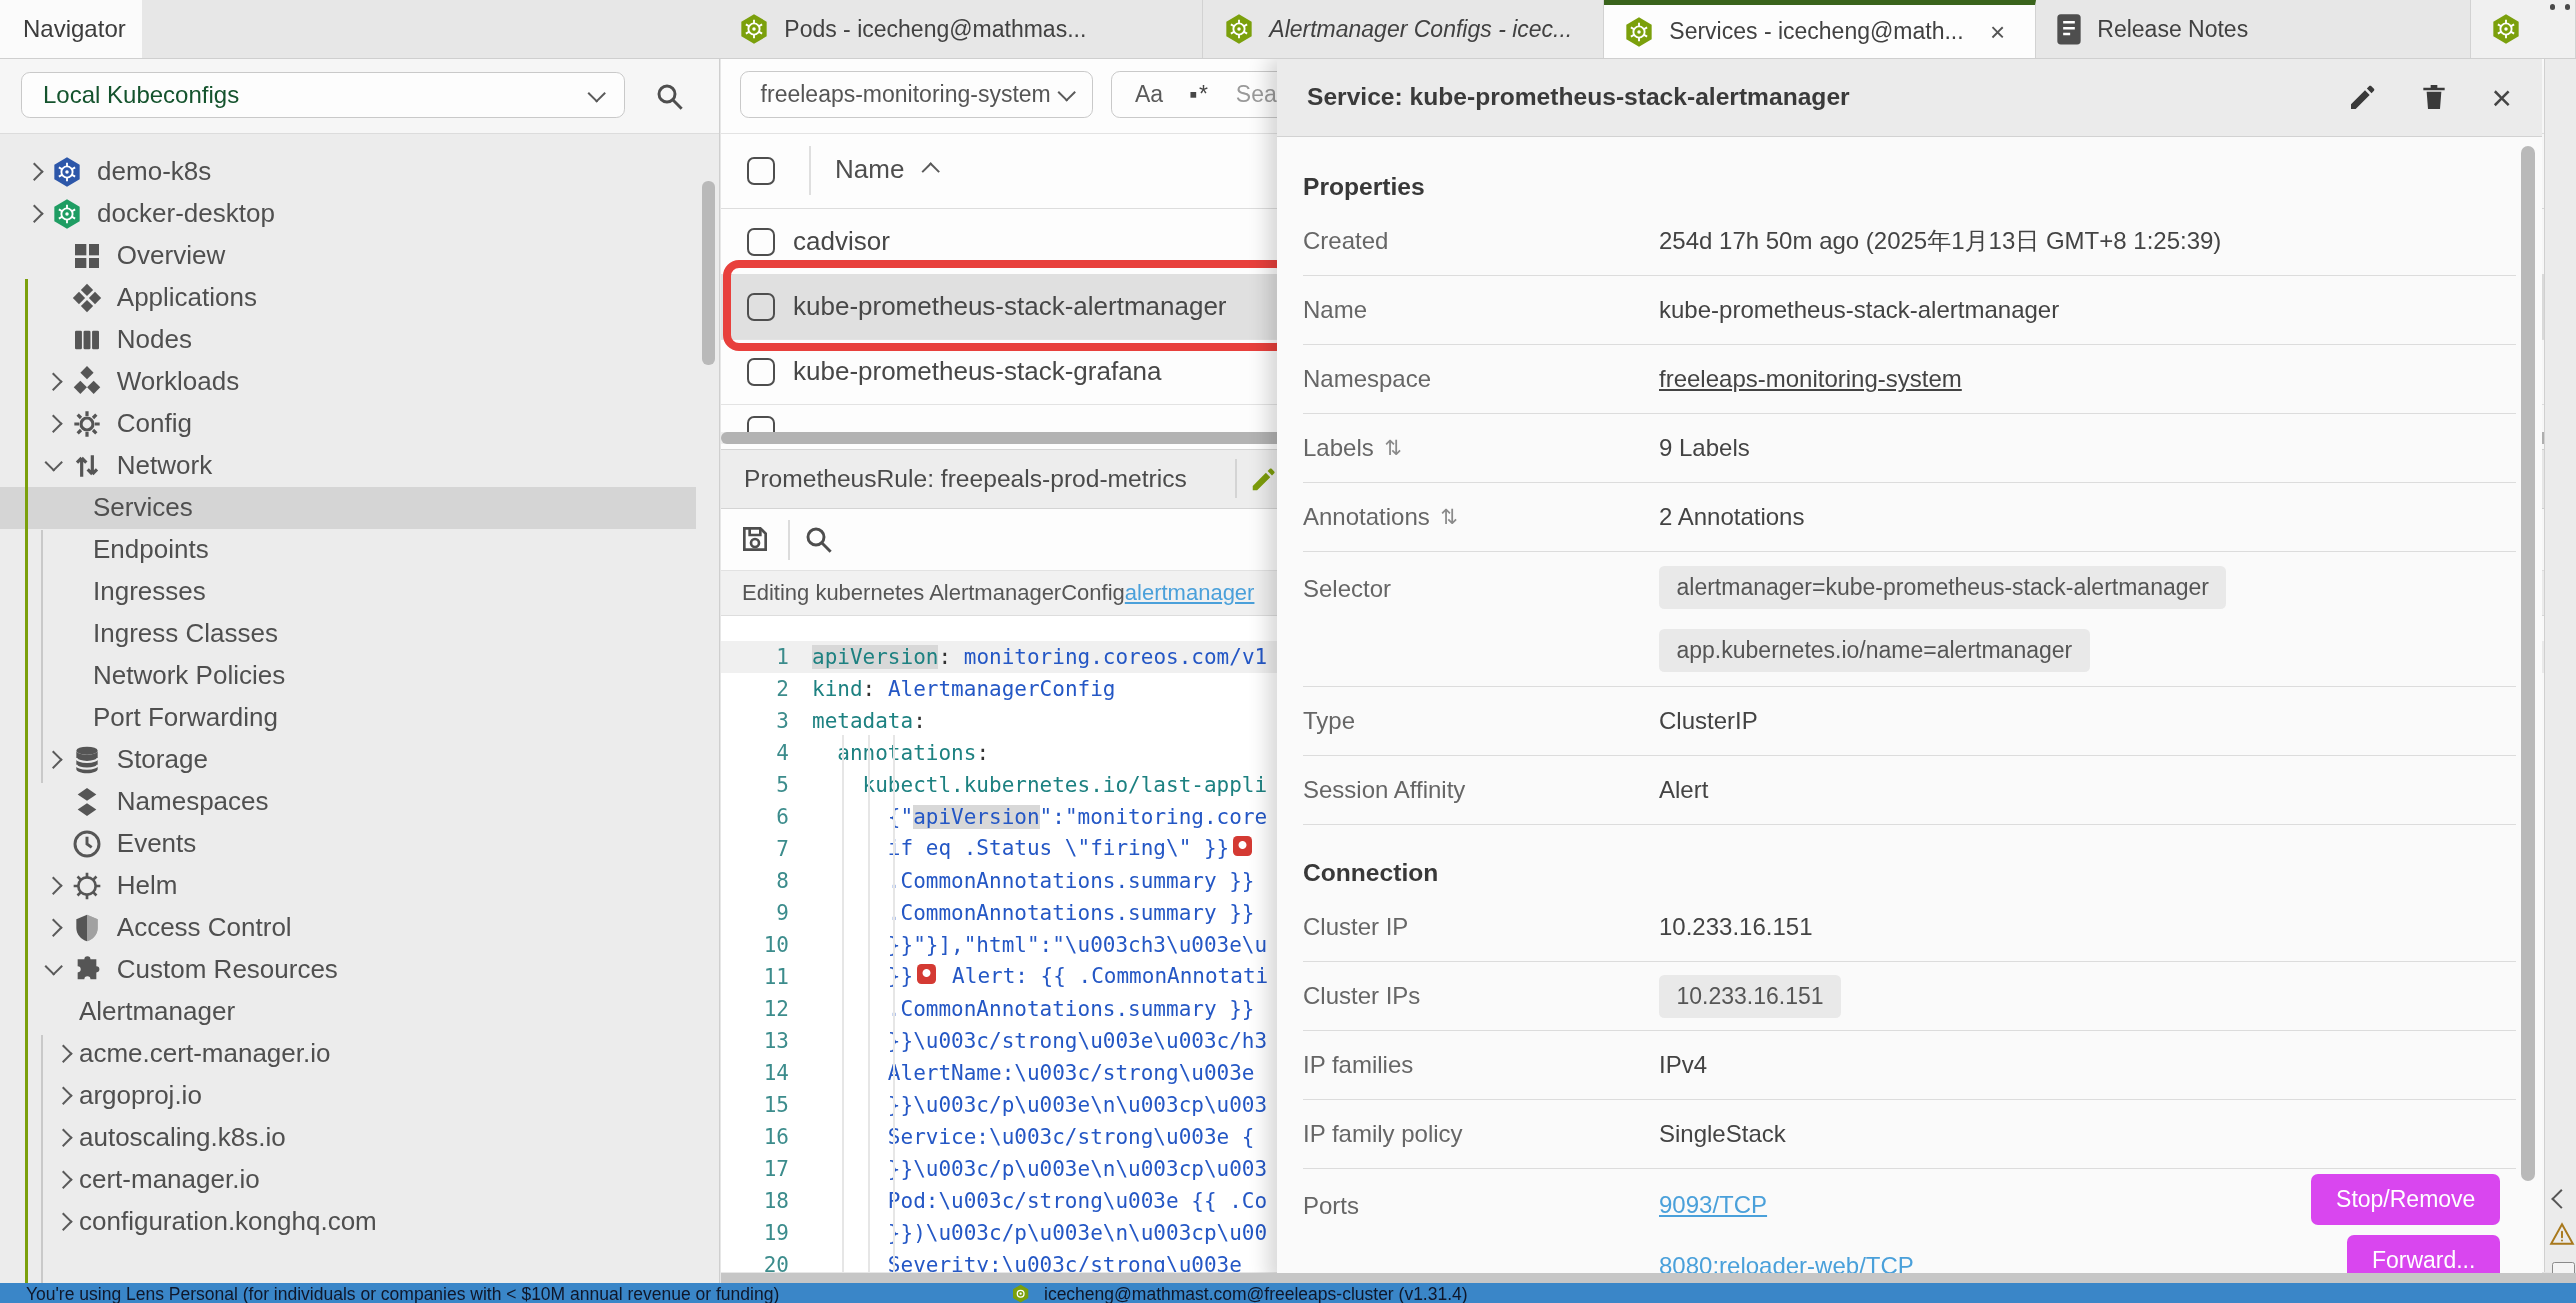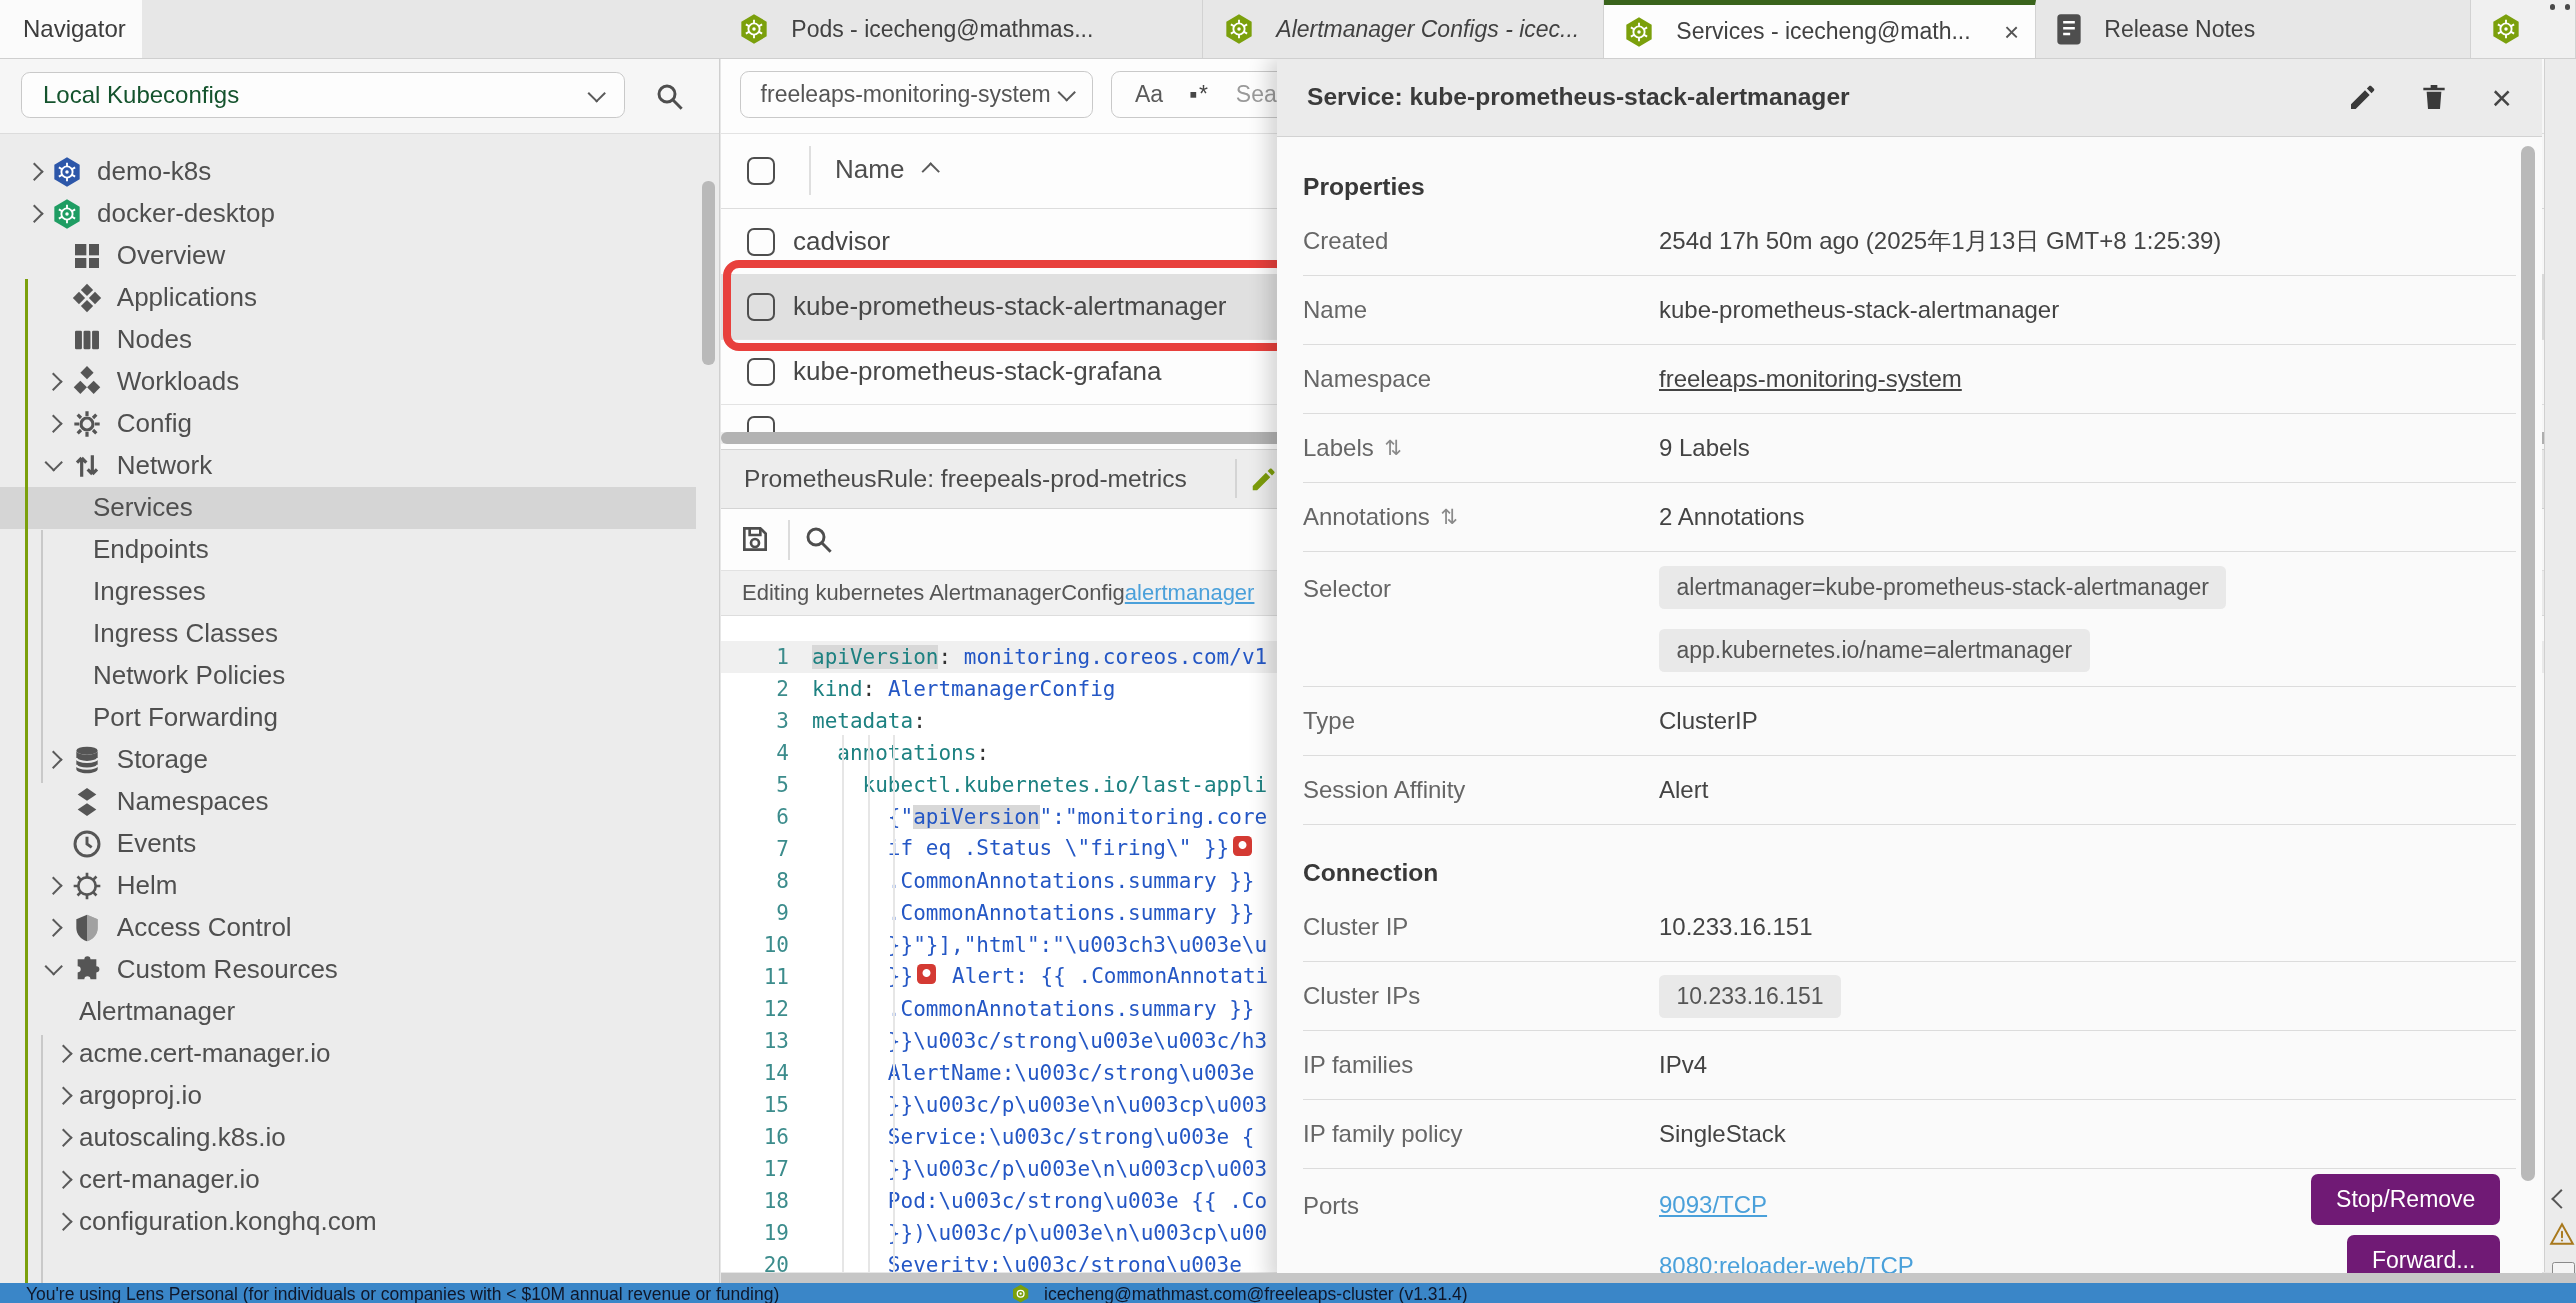--- a/index.html
+++ b/index.html
@@ -3,21 +3,21 @@
 <meta charset="utf-8">
 <style>
   html,body{margin:0;padding:0}
   body{width:2576px;height:1304px;position:relative;overflow:hidden;background:#e7e7e7;
        font-family:"Liberation Sans","DejaVu Sans",sans-serif;color:#444;-webkit-font-smoothing:antialiased}
 
   
   .tabbar{position:absolute;left:0;top:0;width:100%;height:58px;background:#e7e7e7;border-bottom:1.8px solid #cfcfcf;z-index:6}
   .nav-title{position:absolute;left:0;top:0;width:142px;height:58px;background:#fbfbfb;display:flex;align-items:center;
              padding-left:23px;box-sizing:border-box;font-size:24px;color:#3c3c3c}
-  .tab{position:absolute;top:0;height:58px;display:flex;align-items:center;gap:21px;padding:0 19.3px;box-sizing:border-box;
+  .tab{position:absolute;top:0;height:58px;display:flex;align-items:center;gap:14px;padding:0 19.3px;box-sizing:border-box;
        border-right:1.8px solid #d2d2d2;font-size:23px;color:#414141;background:#e7e7e7;overflow:hidden;white-space:nowrap}
   .tab.active{background:#fdfdfd;border-top:5.3px solid #3a641c}
   .tab .it{font-style:italic}
   .tab-close{margin-left:12.3px;font-size:26px;color:#555;line-height:1}
   .kicon{width:32px;height:32px;flex:none}
   .docicon{width:28px;height:32px;flex:none}
   .dots b{position:absolute;top:4.4px;width:5.3px;height:5.3px;border-radius:50%;background:#4a4a4a}
 
   
   .sidebar{position:absolute;left:0;top:58px;width:719px;bottom:21px;background:#ececec;border-right:1.8px solid #cfcfcf;z-index:2;overflow:hidden}
@@ -92,21 +92,21 @@
   .dsec{font-size:24.6px;font-weight:700;color:#383838;margin-top:28px;height:40px;display:flex;align-items:center}
   .drow{display:flex;align-items:center;min-height:68px;border-bottom:1.8px solid #dcdcdc;font-size:24px}
   .dlabel{width:356px;flex:none;color:#666;display:flex;align-items:center}
   .dval{color:#434343}
   .sorticon{color:#8a8a8a;font-size:21px;margin-left:10.5px}
   .pills{display:flex;flex-direction:column;gap:20px;padding:14px 0}
   .pill{background:#e9e9e9;border-radius:5.3px;padding:8px 17.5px;font-size:23px;color:#555;width:max-content}
   .portsrow{border-bottom:none;align-items:flex-start;padding-top:5.3px}
   .portlines{display:flex;flex-direction:column}
   .portline{height:61px;display:flex;align-items:center}
-  .btn{position:absolute;right:42px;background:#701a75;color:#fff;font-size:23px;height:51px;padding:0 24.6px;border-radius:7px;
+  .btn{position:absolute;right:42px;background:#d946ef;color:#fff;font-size:23px;height:51px;padding:0 24.6px;border-radius:7px;
        display:flex;align-items:center;border:none}
   .btn1{top:1116px}.btn2{top:1177px}
   .dscroll{position:absolute;right:7px;top:88px;width:14px;height:1035px;background:#b9b9b9;border-radius:7px}
 
   
   .rightstrip{position:absolute;left:2544px;right:0;top:58px;bottom:32px;background:#ebebeb;border-left:1.8px solid #d0d0d0;z-index:5}
   .rs-chev{position:absolute;left:8.8px;top:1134px;width:12.3px;height:12.3px;border-left:2.6px solid #555;border-bottom:2.6px solid #555;transform:rotate(45deg)}
   .rs-warn{position:absolute;left:3.5px;top:1163px;width:26px;height:26px}
   .rs-box{position:absolute;left:7px;top:1204px;width:21px;height:19.3px;border:1.8px solid #8a8a8a;border-radius:2.6px;background:#f4f4f4}
   .bottomband{position:absolute;left:721px;right:0;bottom:21px;height:10.5px;background:#c6c6c6;z-index:7}

